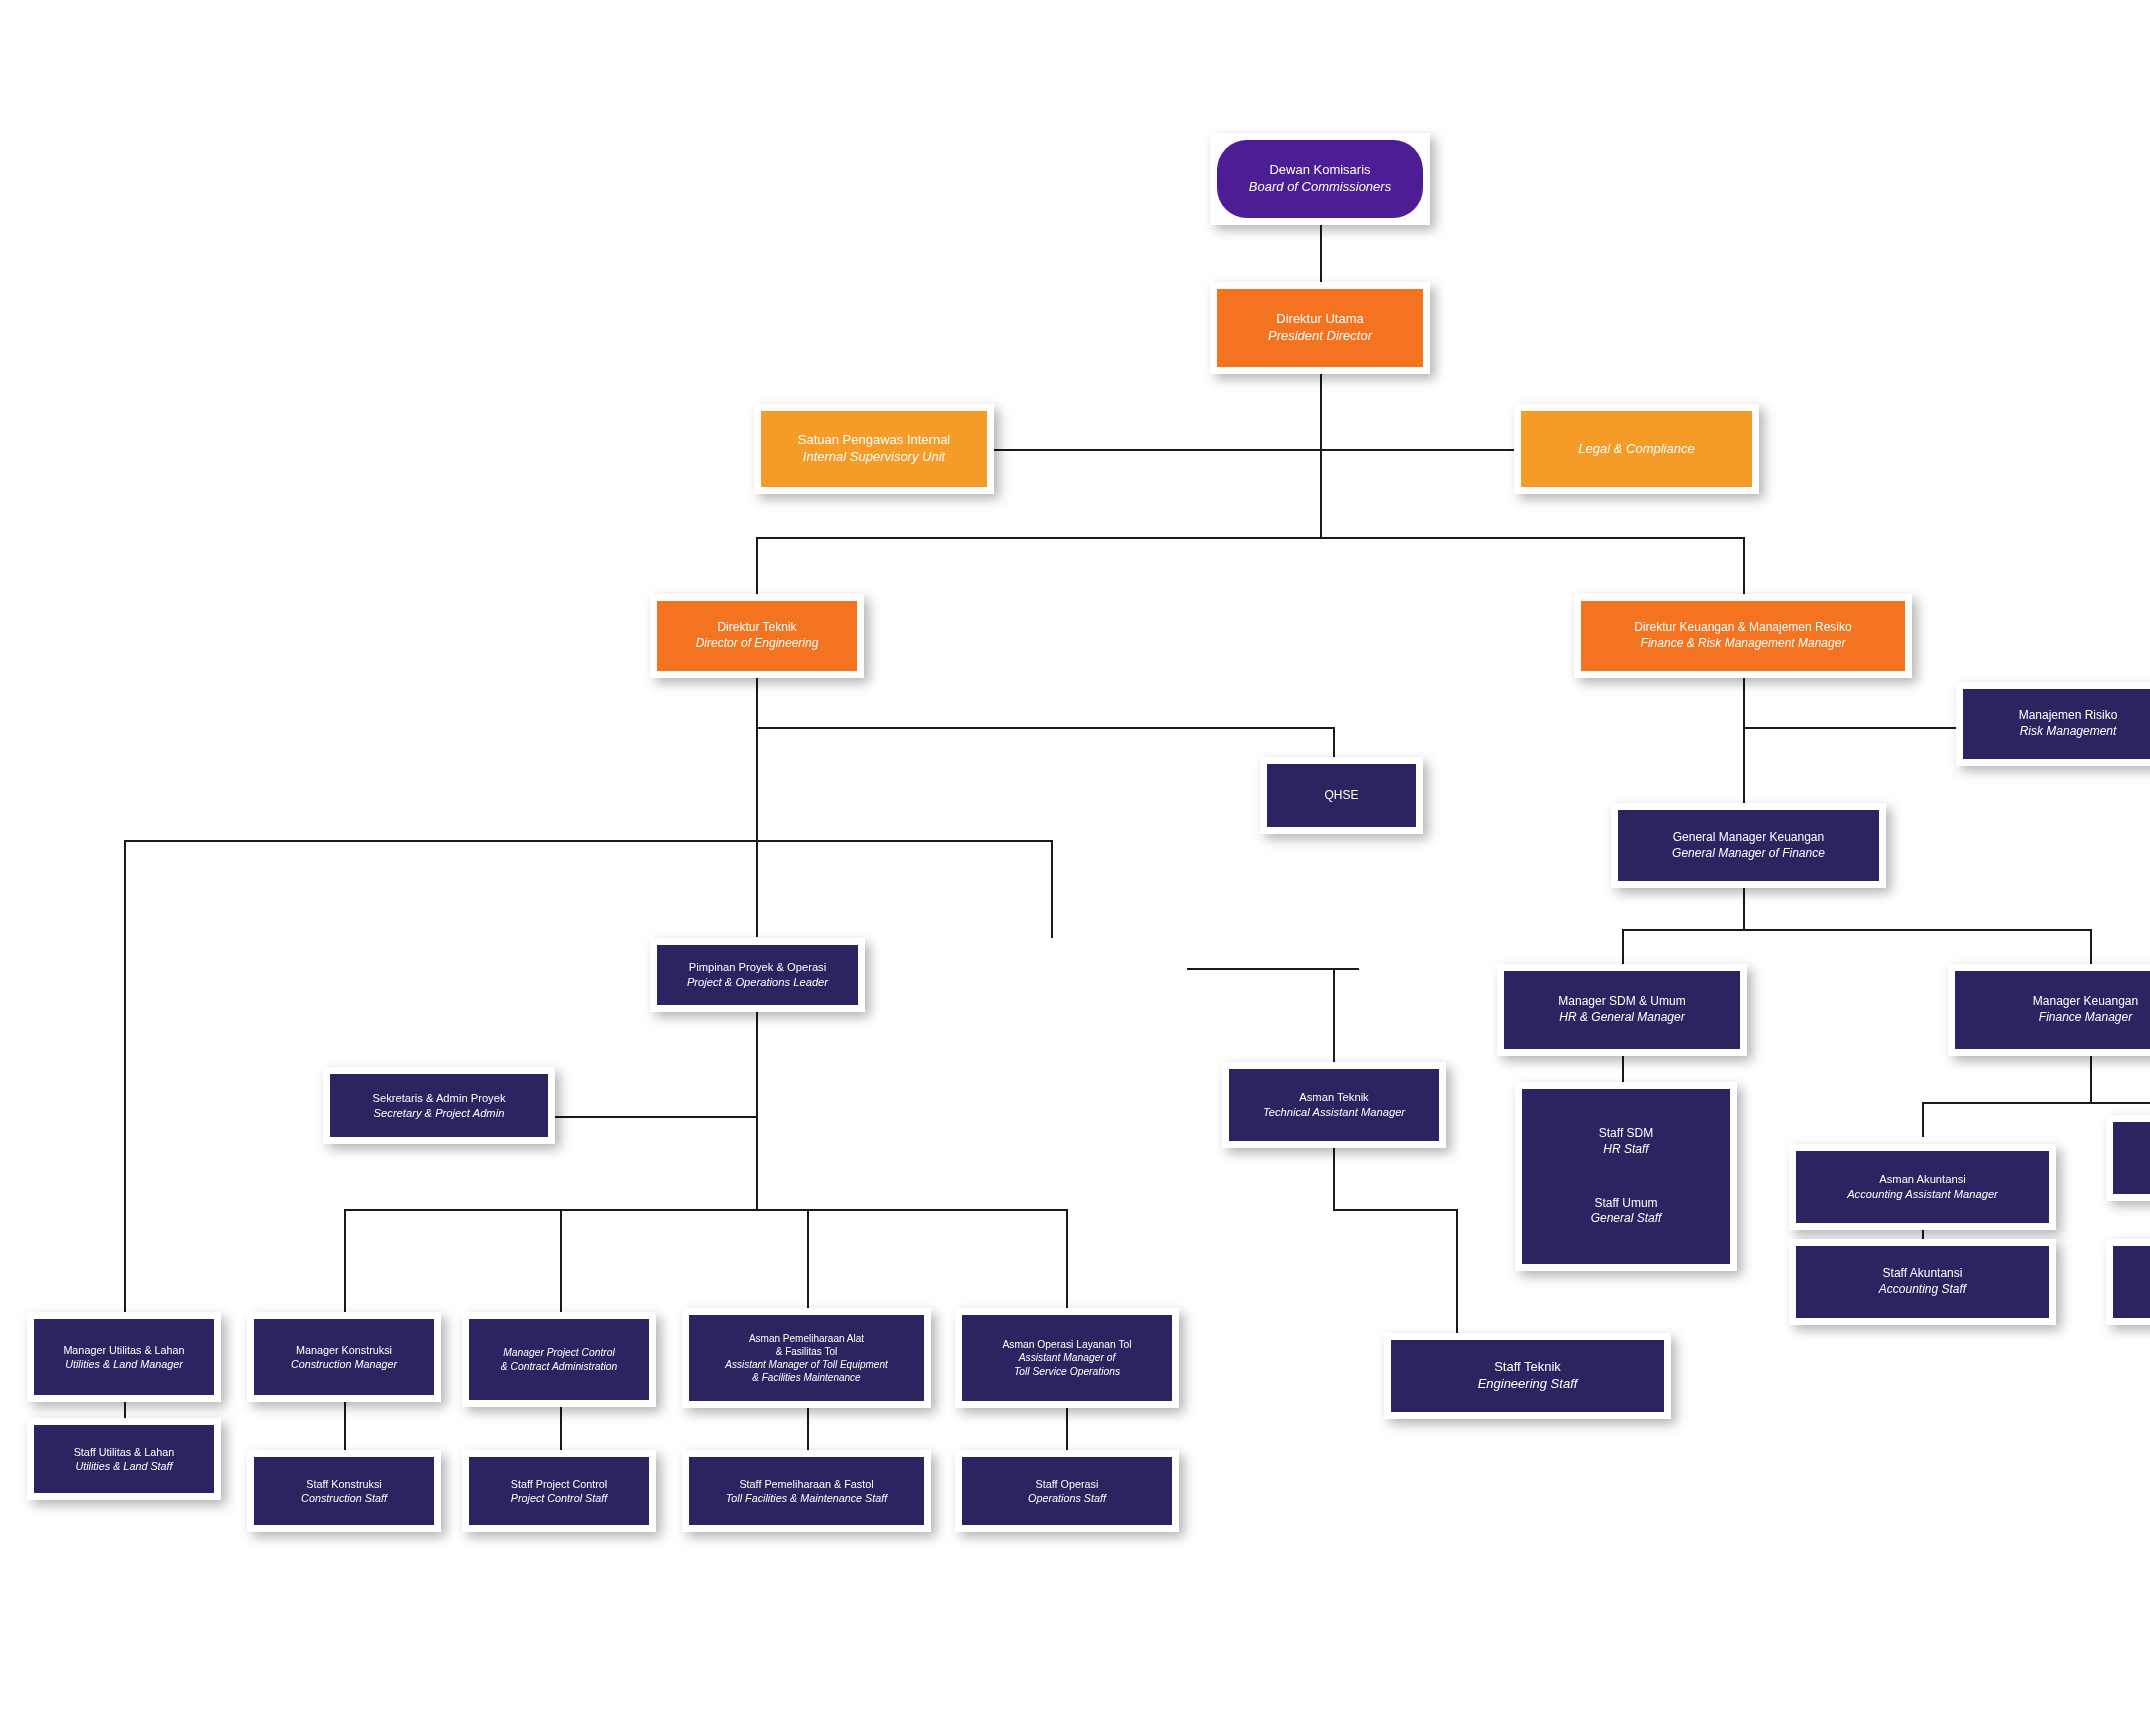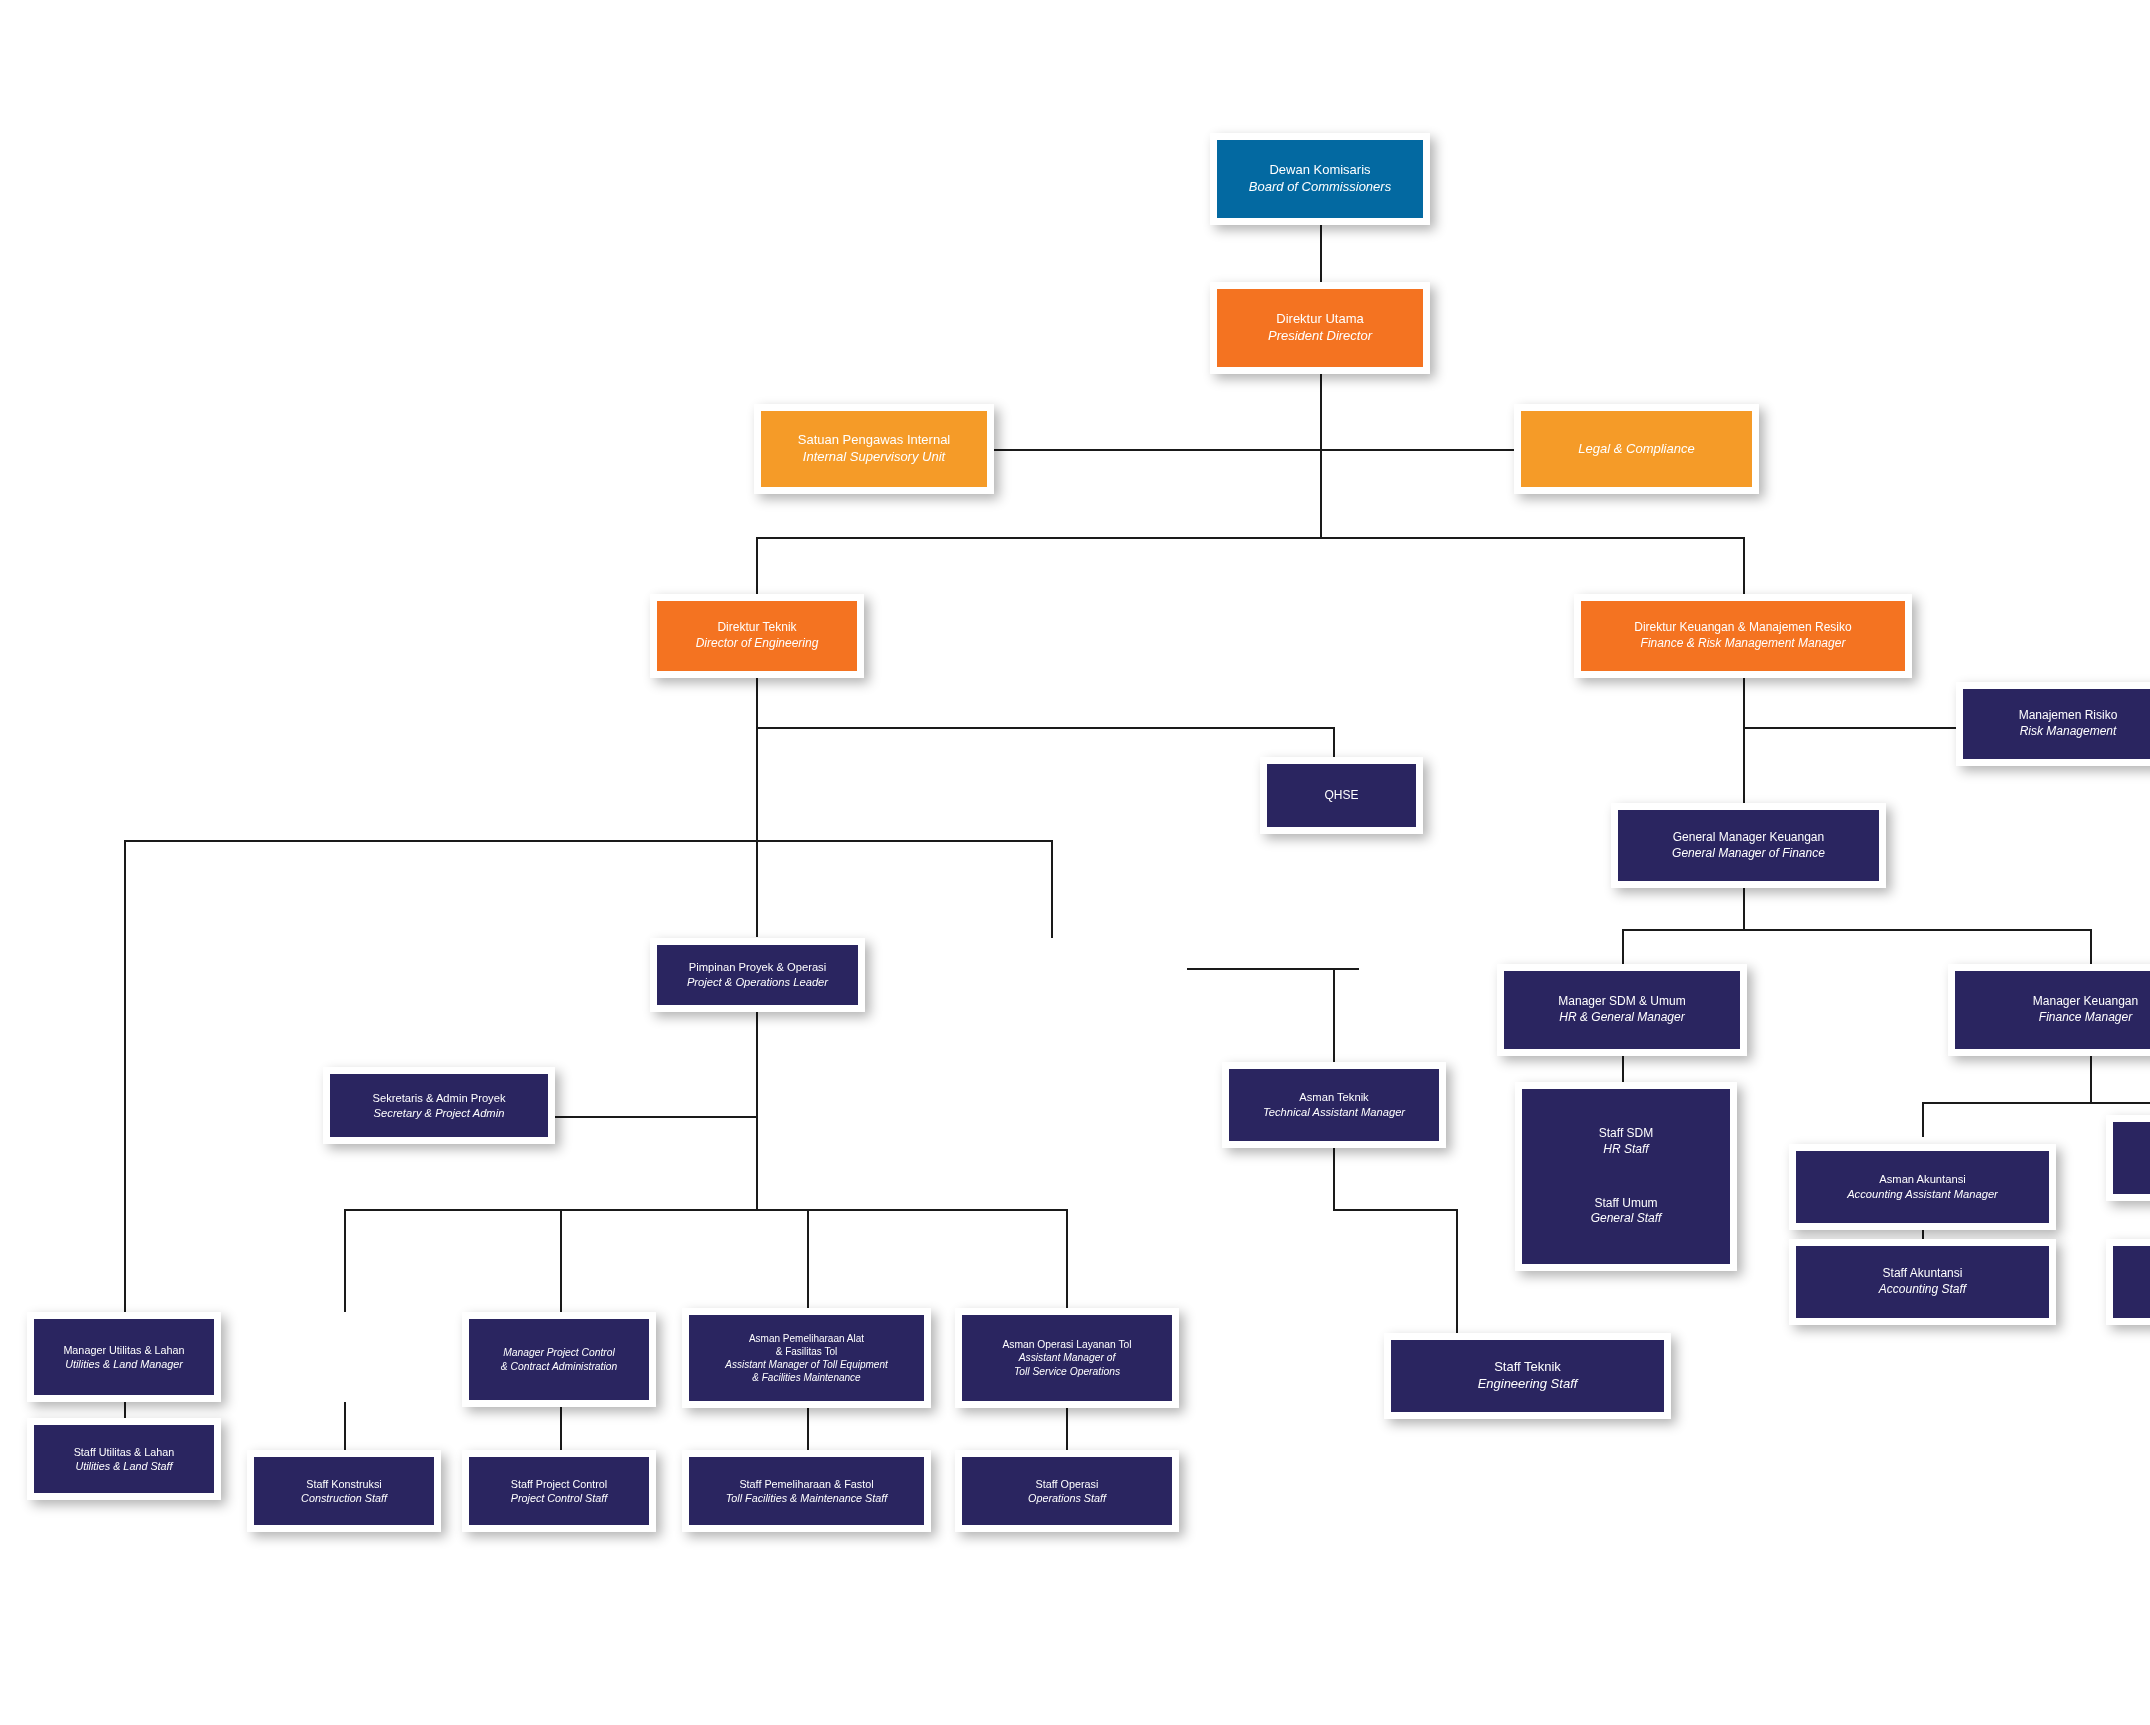--- a/index.html
+++ b/index.html
@@ -23,21 +23,21 @@
     display:flex;flex-direction:column;align-items:center;justify-content:center;
     text-align:center;
     color:#ffffff;
     line-height:1.30;
     padding:2.6px 3.4px;
   }
   .node .title{font-weight:400;}
   .node .sub{font-style:italic;font-weight:400;}
   .node .gap{height:38px;}
 
-  .teal  .inner{background:#0369a1;}
+  .teal  .inner{background:#4c1d95;border-radius:30px;}
   .orange .inner{background:#F47321;}
   .amber .inner{background:#F59B28;}
   .navy  .inner{background:#2A2560;}
 
   .fs-30{font-size:13px;}
   .fs-28{font-size:12px;}
   .fs-26{font-size:11.2px;}
   .fs-25{font-size:10.8px;}
   .fs-24{font-size:10.3px;}
   .fs-23{font-size:10px;}
@@ -249,20 +249,26 @@
     </div>
   </div>
 
   <div class="node navy" style="left:27px;top:1312px;width:194px;height:90px;">
     <div class="inner">
       <span class="title fs-25">Manager Utilitas &amp; Lahan</span>
       <span class="sub fs-25">Utilities &amp; Land Manager</span>
     </div>
   </div>
 
+  <div class="node navy" style="left:247px;top:1312px;width:194px;height:90px;">
+    <div class="inner">
+      <span class="title fs-25">Manager Konstruksi</span>
+      <span class="sub fs-25">Construction Manager</span>
+    </div>
+  </div>
 
   <div class="node navy" style="left:462px;top:1312px;width:194px;height:95px;">
     <div class="inner">
       <span class="sub fs-24">Manager Project Control</span>
       <span class="sub fs-24">&amp; Contract Administration</span>
     </div>
   </div>
 
   <div class="node navy" style="left:682px;top:1308px;width:249px;height:100px;">
     <div class="inner">

